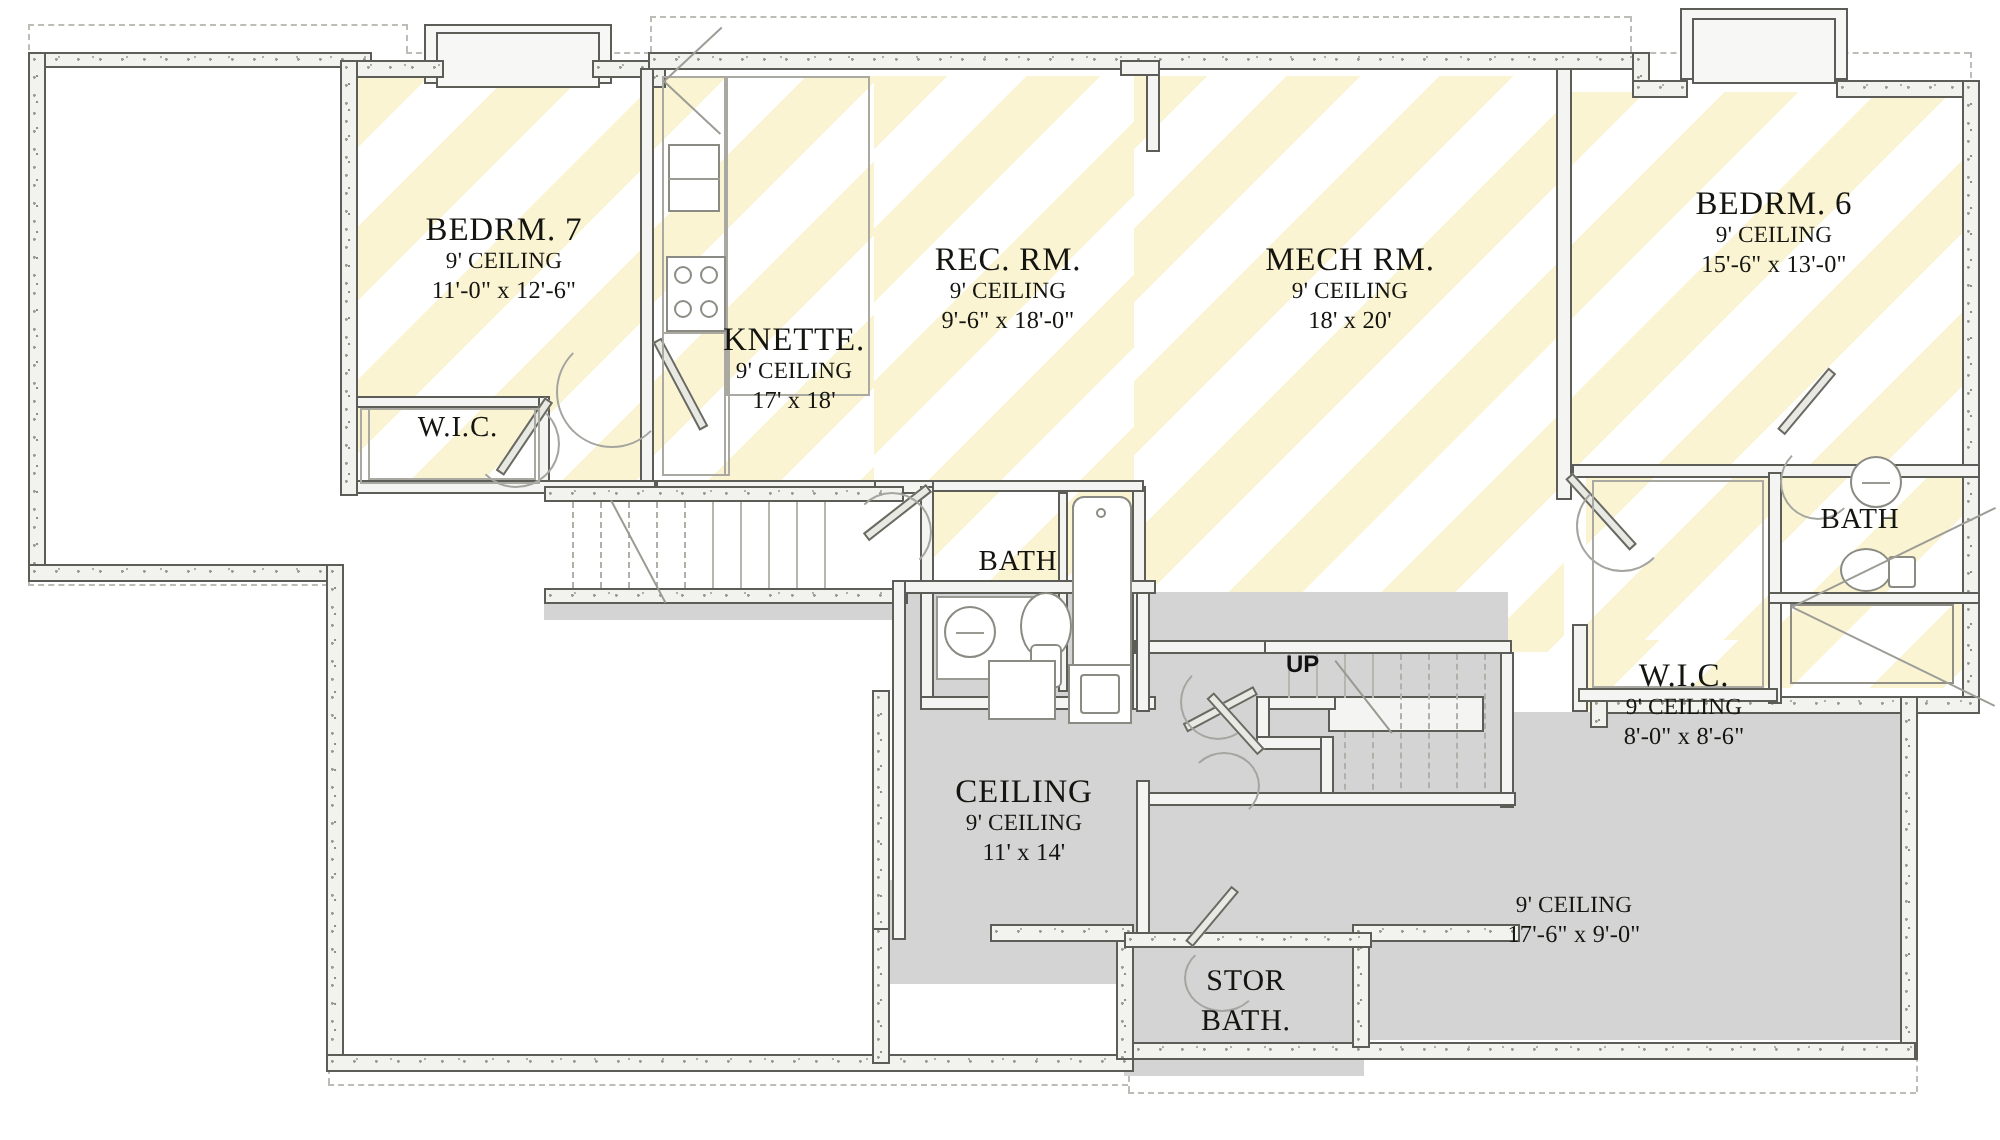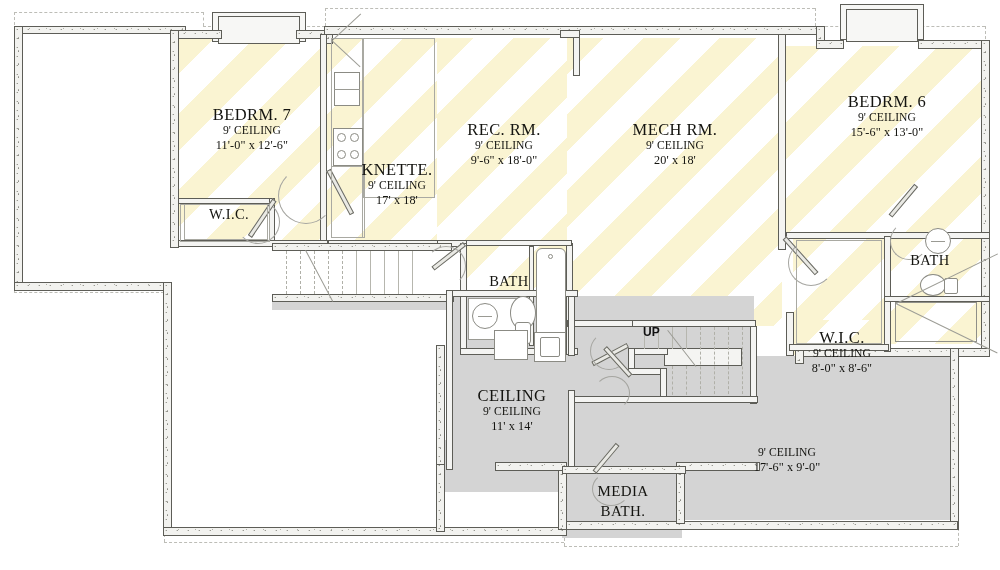--- a/index.html
+++ b/index.html
@@ -401,21 +401,21 @@
 
   <div class="label" style="left:452px; top:120px; width:104px;">
     <span class="nm">REC. RM.</span>
     <span class="ceil">9' CEILING</span>
     <span class="dim">9'-6" x 18'-0"</span>
   </div>
 
   <div class="label" style="left:608px; top:120px; width:134px;">
     <span class="nm">MECH RM.</span>
     <span class="ceil">9' CEILING</span>
-    <span class="dim">20' x 18'</span>
+    <span class="dim">18' x 20'</span>
   </div>
 
   <div class="label" style="left:812px; top:92px; width:150px;">
     <span class="nm">BEDRM. 6</span>
     <span class="ceil">9' CEILING</span>
     <span class="dim">15'-6" x 13'-0"</span>
   </div>
 
   <div class="label small" style="left:474px; top:273px; width:70px;">
     <span class="nm">BATH</span>
@@ -436,19 +436,19 @@
     <span class="ceil">9' CEILING</span>
     <span class="dim">11' x 14'</span>
   </div>
 
   <div class="label" style="left:702px; top:446px; width:170px;">
     <span class="ceil">9' CEILING</span>
     <span class="dim">17'-6" x 9'-0"</span>
   </div>
 
   <div class="label two" style="left:576px; top:482px; width:94px;">
-    <span class="nm">MEDIA</span>
+    <span class="nm">STOR</span>
     <span class="nm">BATH.</span>
   </div>
 
   <div class="up-label" style="left:643px; top:325px;">UP</div>
 
 </div>
 
 </body></html>

